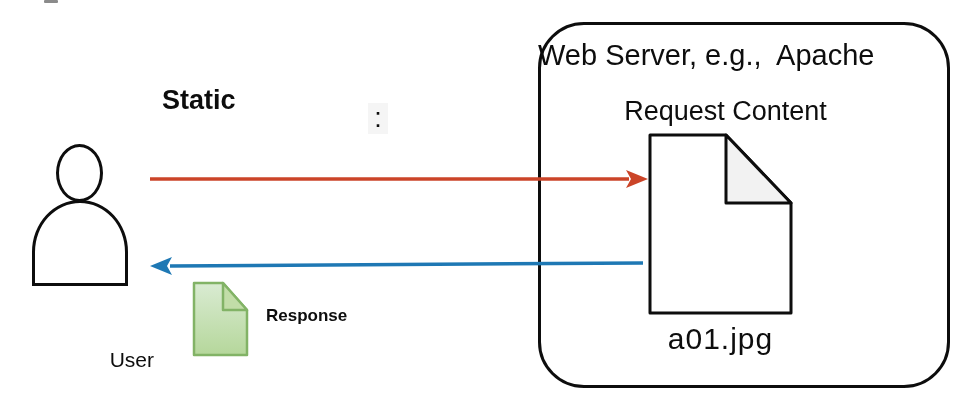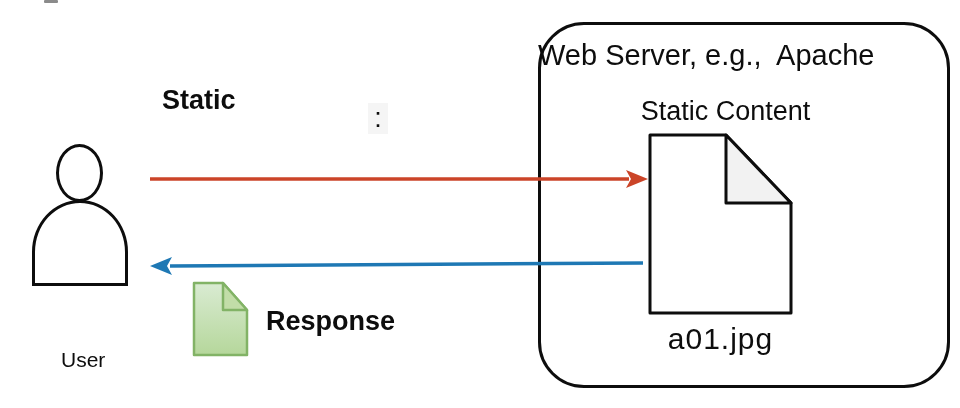--- a/index.html
+++ b/index.html
@@ -25,40 +25,40 @@
     border: 3px solid #0d0d0d; border-radius: 50%;
     background: #ffffff; z-index: 2; box-sizing: border-box;
   }
   #user-body {
     left: 32px; top: 200px; width: 96px; height: 86px;
     border: 3px solid #0d0d0d;
     border-radius: 48px 48px 0 0 / 52px 52px 0 0;
     background: #ffffff; z-index: 1; box-sizing: border-box;
   }
   #user-label {
-    left: 61px; top: 348px; width: 102px;
-    font-size: 21px; text-align: left;
+    left: 52px; top: 348px; width: 102px;
+    font-size: 21px; text-align: right;
   }
 
   
   #request-label {
     left: 162px; top: 85px;
     font-size: 27px; font-weight: bold;
   }
   #url-label {
     left: 239px; top: 103px; width: 278px;
     display: flex; flex-direction: column; align-items: center;
     font-size: 27px; line-height: 31px; text-align: center;
   }
   #url-label span { background: #f5f5f5; padding: 0 6px; }
 
   
   #response-label {
     left: 266px; top: 306px;
-    font-size: 27px; font-weight: bold;
+    font-size: 17px; font-weight: bold;
   }
 
   
   #server-box {
     left: 538px; top: 22px; width: 412px; height: 366px;
     border: 3px solid #0d0d0d; border-radius: 46px;
     background: #ffffff; box-sizing: border-box;
   }
   #server-title {
     left: 538px; top: 39px; width: 412px;
@@ -102,21 +102,21 @@
         <stop offset="0" stop-color="#d9ebd2"></stop>
         <stop offset="1" stop-color="#b5d79b"></stop>
       </linearGradient>
     </defs>
     <path d="M2,2 L31,2 L55,29 L55,74 L2,74 Z" fill="url(#greenGrad)" stroke-width="2.5" stroke-linejoin="round" stroke="#82b366"></path>
     <path d="M31,2 L55,29 L31,29 Z" stroke-width="2.5" stroke-linejoin="round" fill="#c2dda8" stroke="#82b366"></path>
   </svg>
 
   <div id="server-box" class="abs"></div>
   <div id="server-title" class="abs">Web Server, e.g.,  Apache</div>
-  <div id="static-content-label" class="abs">Static Content</div>
+  <div id="static-content-label" class="abs">Request Content</div>
 
   <svg id="static-doc-svg" class="abs" width="146" height="183" viewBox="0 0 146 183">
     <path d="M2,2 L78,2 L143,70 L143,180 L2,180 Z" fill="#ffffff" stroke-width="3" stroke-linejoin="round" stroke="#0d0d0d"></path>
     <path d="M78,2 L143,70 L78,70 Z" stroke-width="3" stroke-linejoin="round" fill="#f2f2f2" stroke="#0d0d0d"></path>
   </svg>
 
   <div id="file-label" class="abs">a01.jpg</div>
 
   <svg id="arrows-svg" class="abs" width="960" height="408" viewBox="0 0 960 408">
     <g>

